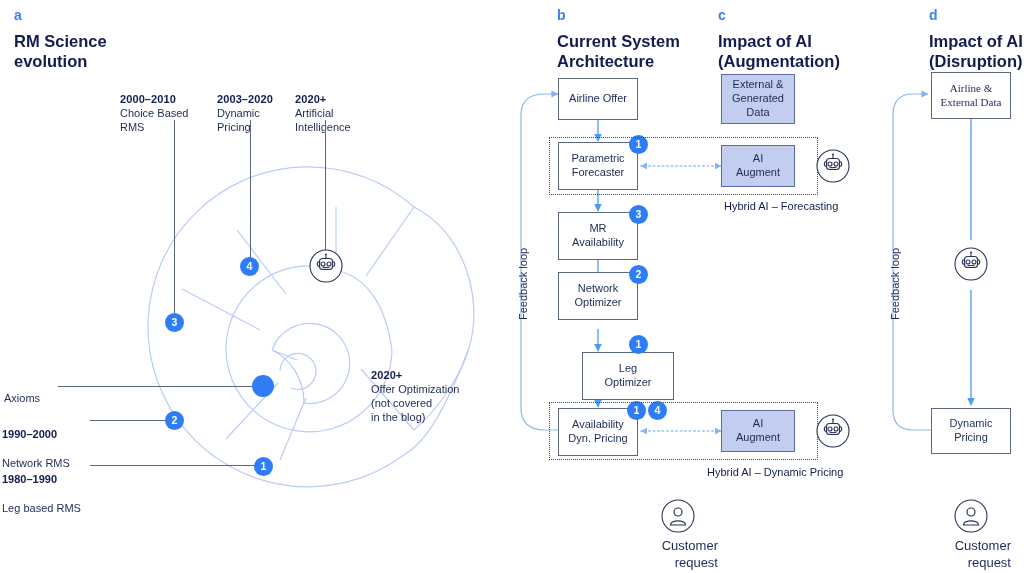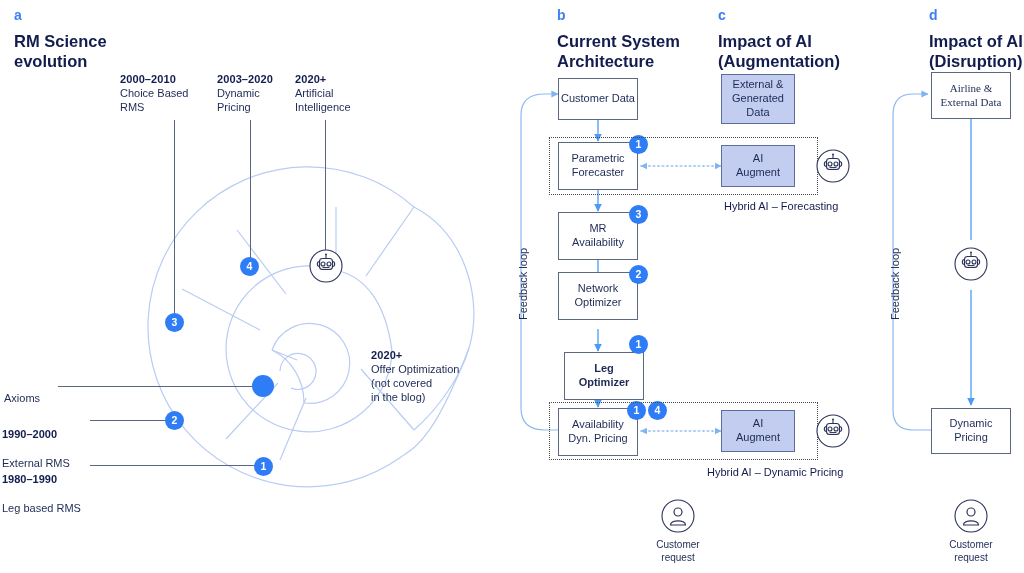--- a/index.html
+++ b/index.html
@@ -13,21 +13,21 @@
   .pl-letter{
     font-size:14px;font-weight:bold;color:#3f7ff5;letter-spacing:0;line-height:1;
   }
   .pl-title{
     font-size:16.5px;font-weight:bold;color:#131c4e;line-height:1.22;margin-top:9px;
     white-space:pre-line;
   }
   
   #panel-a{left:14px;top:8px;width:500px;height:560px;}
   .era{position:absolute;line-height:1.28;font-size:11px;color:#1d2a55;}
-  .era b{font-weight:bold;font-size:11px;display:block;color:#131c4e;letter-spacing:.1px;}
+  .era b{font-weight:bold;font-size:11px;display:block;color:#131c4e;letter-spacing:.1px;margin-top:20px;}
   .era span{display:block;white-space:pre-line;}
   .leader{position:absolute;background:#5a6580;}
   .leader.v{width:1px;}
   .leader.h{height:1px;}
   .badge{
     position:absolute;width:19px;height:19px;border-radius:50%;
     background:#2e7df6;color:#fff;font-size:10.5px;font-weight:bold;
     display:flex;align-items:center;justify-content:center;line-height:1;
   }
   .hub{position:absolute;width:22px;height:22px;border-radius:50%;background:#2e7df6;}
@@ -40,21 +40,21 @@
     display:flex;align-items:center;justify-content:center;text-align:center;
     font-size:11px;line-height:1.25;color:#1d2a55;white-space:pre-line;
   }
   .node.ai{background:#c3cdf0;border-color:#5d6c9e;}
   .grp{position:absolute;box-sizing:border-box;border:1.3px dotted #4a4a4a;}
   .grp-label{position:absolute;font-size:11px;font-weight:normal;color:#131c4e;white-space:nowrap;margin-left:45px;}
   .fb-label{
     position:absolute;font-size:11px;color:#1d2a55;
     transform:rotate(-90deg);transform-origin:left top;white-space:nowrap;
   }
-  .iconlabel{position:absolute;font-size:10px;line-height:1.3;text-align:center;color:#1d2a55;white-space:pre-line;}
+  .iconlabel{position:absolute;font-size:13px;line-height:1.3;text-align:right;color:#1d2a55;white-space:pre-line;}
   .flowsvg{position:absolute;left:0;top:0;overflow:visible;}
 </style>
 </head>
 <body>
 
 <div class="panel" id="panel-a">
 
   <div class="pl-letter" style="left:0;top:0;position:absolute;">a</div>
   <div class="pl-title" style="left:0;top:14px;position:absolute;">RM Science
 evolution</div>
@@ -123,21 +123,21 @@
   </svg>
 
   <div class="sidelabel" style="left:-10px;top:369px;">
     <span>Axioms</span>
   </div>
   <div class="leader h" style="left:44px;top:378px;width:200px;"></div>
   <div class="hub" style="left:238px;top:367px;"></div>
 
   <div class="sidelabel" style="left:-12px;top:405px;">
     <b>1990–2000</b>
-    <span>External RMS</span>
+    <span>Network RMS</span>
   </div>
   <div class="leader h" style="left:76px;top:412px;width:90px;"></div>
   <div class="badge" style="left:151px;top:403px;">2</div>
 
   <div class="sidelabel" style="left:-12px;top:450px;">
     <b>1980–1990</b>
     <span>Leg based RMS</span>
   </div>
   <div class="leader h" style="left:76px;top:457px;width:166px;"></div>
   <div class="badge" style="left:240px;top:449px;">1</div>
@@ -179,35 +179,35 @@
     <g stroke="#8cb8f0" stroke-width="1.1" stroke-dasharray="2,2.5" fill="none">
       <line x1="722" y1="166" x2="641" y2="166" marker-end="url(#ar2)"></line>
       <line x1="640" y1="166" x2="721" y2="166" marker-end="url(#ar2)"></line>
       <line x1="722" y1="431" x2="641" y2="431" marker-end="url(#ar2)"></line>
       <line x1="640" y1="431" x2="721" y2="431" marker-end="url(#ar2)"></line>
     </g>
   </svg>
 
   <div class="fb-label" style="left:517px;top:320px;">Feedback loop</div>
 
-  <div class="node" style="left:558px;top:78px;width:80px;height:42px;">Customer Data</div>
+  <div class="node" style="left:558px;top:78px;width:80px;height:42px;">Airline Offer</div>
 
   <div class="node" style="left:558px;top:142px;width:80px;height:48px;">Parametric
 Forecaster</div>
   <div class="badge" style="position:absolute;left:629px;top:135px;">1</div>
 
   <div class="node" style="left:558px;top:212px;width:80px;height:48px;">MR
 Availability</div>
   <div class="badge" style="position:absolute;left:629px;top:205px;">3</div>
 
   <div class="node" style="left:558px;top:272px;width:80px;height:48px;">Network
 Optimizer</div>
   <div class="badge" style="position:absolute;left:629px;top:265px;">2</div>
 
-  <div class="node" style="left:564px;top:352px;width:80px;height:48px;font-weight:bold;">Leg
+  <div class="node" style="left:582px;top:352px;width:92px;height:48px;">Leg
 Optimizer</div>
   <div class="badge" style="position:absolute;left:629px;top:335px;">1</div>
 
   <div class="node" style="left:558px;top:408px;width:80px;height:48px;">Availability
 Dyn. Pricing</div>
   <div class="badge" style="position:absolute;left:627px;top:401px;">1</div>
   <div class="badge" style="position:absolute;left:648px;top:401px;">4</div>
 
   <svg style="position:absolute;left:660px;top:498px;" width="36" height="36" viewBox="0 0 36 36">
     <circle cx="18" cy="18" r="16" fill="#fff" stroke="#2b3358" stroke-width="1.1"></circle>

